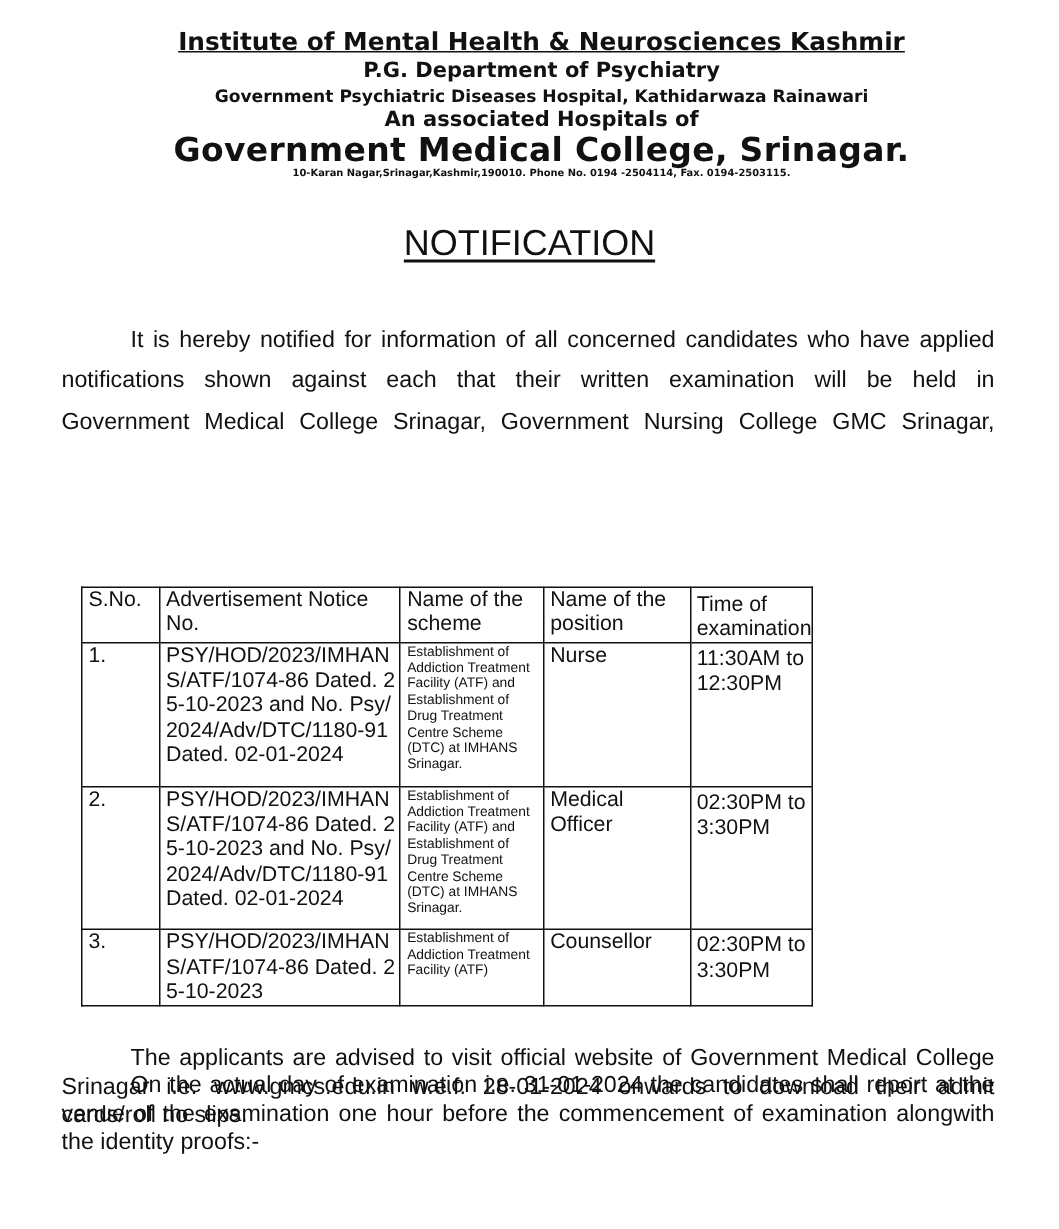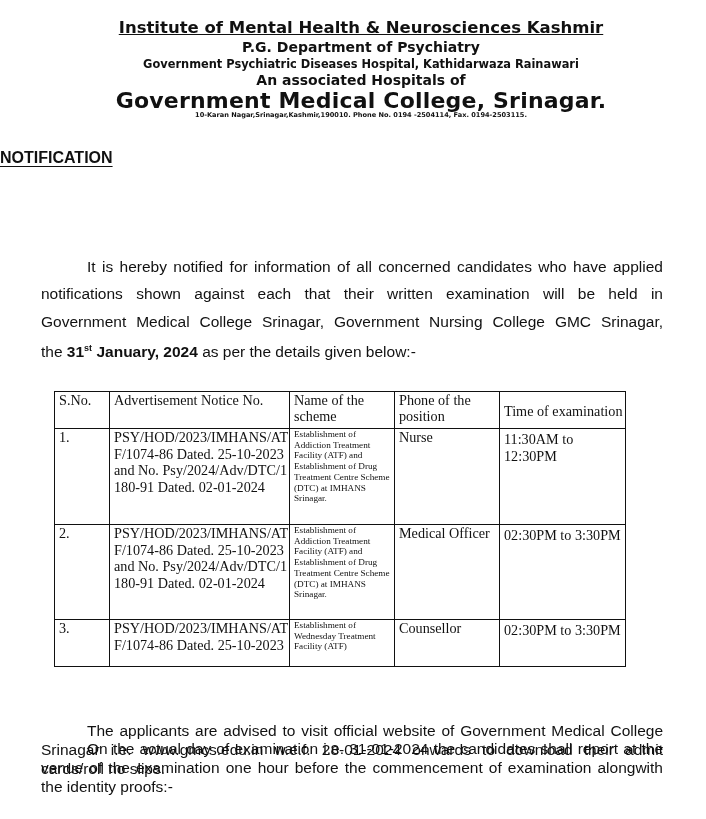--- a/index.html
+++ b/index.html
@@ -4,29 +4,29 @@
 <style>
   html, body { margin: 0; padding: 0; background: #ffffff; }
   body { width: 706px; height: 819px; position: relative; overflow: hidden; color: #111; }
   .hdr { position: absolute; left: 0; width: 706px; text-align: center; font-family: "DejaVu Sans", sans-serif; font-weight: bold; color: #111; white-space: nowrap; }
   .h1 { top: 18px; font-size: 16.5px; text-decoration: underline; left: 8px; }
   .h2 { top: 39px; font-size: 14px; left: 8px; }
   .h3 { top: 57px; font-size: 11.4px; left: 8px; }
   .h4 { top: 72px; font-size: 14px; left: 8px; }
   .h5 { top: 88px; font-size: 22px; left: 8px; letter-spacing: 0.2px; }
   .h6 { top: 111px; font-size: 6.6px; left: 8px; font-weight: bold; }
-  .title { position: absolute; top: 149px; left: 0; width: 706px; text-align: left; font-family: "Liberation Sans", sans-serif; font-weight: bold; font-size: 16px; text-decoration: underline; text-underline-offset: 3px; }
+  .title { position: absolute; top: 149px; left: 0; width: 706px; text-align: center; font-family: "Liberation Sans", sans-serif; font-weight: normal; font-size: 24px; text-decoration: underline; text-underline-offset: 3px; }
   .para { position: absolute; left: 41px; width: 622px; font-family: "Liberation Sans", sans-serif; font-size: 15.5px; text-align: justify; }
   .p1 { top: 213px; line-height: 27.4px; }
   .p1 .line { display: block; text-align: justify; text-align-last: justify; height: 27.4px; }
   .p1 .line.last { text-align-last: left; }
-  .indent { padding-left: 46px; margin-top: 40px; }
+  .indent { padding-left: 46px; }
   .p2 { top: 684px; line-height: 19px; margin-top: 12px; }
   .p3 { top: 714px; line-height: 19px; }
-  table.sched { position: absolute; left: 54px; top: 391px; width: 572px; border-collapse: collapse; font-family: Liberation Serif, serif; }
+  table.sched { position: absolute; left: 54px; top: 391px; width: 488px; border-collapse: collapse; font-family: Liberation Sans, sans-serif; }
   table.sched td, table.sched th { border: 1.3px solid #111; vertical-align: top; text-align: left; padding: 0 0 0 4px; font-weight: normal; }
   table.sched th { font-size: 14.2px; line-height: 16px; height: 34px; }
   table.sched td { font-size: 14.2px; line-height: 16.5px; }
   .col-sno { width: 50px; }
   .col-adv { width: 175px; }
   .col-scheme { width: 100px; margin-left: 32px; }
   .col-pos { width: 100px; }
   .sch { font-size: 9.2px !important; font-weight: bold; line-height: 10.7px !important; margin-left: 45px; }
   .r1 { height: 96px; } .r2 { height: 95px; } .r3 { height: 47px; }
   .tm { padding-top: 2px !important; }
@@ -43,50 +43,49 @@
   <div class="hdr h5">Government Medical College, Srinagar.</div>
   <div class="hdr h6">10-Karan Nagar,Srinagar,Kashmir,190010. Phone No. 0194 -2504114, Fax. 0194-2503115.</div>
 </div>
 
 <div class="title">NOTIFICATION</div>
 
 <div class="para p1">
   <span class="line indent">It is hereby notified for information of all concerned candidates who have applied</span>
   <span class="line">notifications shown against each that their written examination will be held in</span>
   <span class="line">Government Medical College Srinagar, Government Nursing College GMC Srinagar,</span>
-  <span class="line last"><span>the </span><b><span>31</span><sup>st</sup><span> January, 2024</span></b><span> as per the details given below:-</span></span>
 </div>
 
 <table class="sched">
   <tbody>
       <tr>
     <th class="col-sno">S.No.</th>
     <th class="col-adv">Advertisement Notice No.</th>
     <th class="col-scheme">Name of the scheme</th>
-    <th class="col-pos">Phone of the position</th>
+    <th class="col-pos">Name of the position</th>
     <th class="tm" style="vertical-align: middle;">Time of examination</th>
   </tr>
   <tr class="r1">
     <td>1.</td>
     <td style="word-break: break-all;">PSY/HOD/2023/IMHANS/ATF/1074-86 Dated. 25-10-2023 and No. Psy/2024/Adv/DTC/1180-91 Dated. 02-01-2024</td>
     <td class="sch">Establishment of Addiction Treatment Facility (ATF) and Establishment of Drug Treatment Centre Scheme (DTC) at IMHANS Srinagar.</td>
     <td>Nurse</td>
     <td class="tm">11:30AM to 12:30PM</td>
   </tr>
   <tr class="r2">
     <td>2.</td>
     <td style="word-break: break-all;">PSY/HOD/2023/IMHANS/ATF/1074-86 Dated. 25-10-2023 and No. Psy/2024/Adv/DTC/1180-91 Dated. 02-01-2024</td>
     <td class="sch">Establishment of Addiction Treatment Facility (ATF) and Establishment of Drug Treatment Centre Scheme (DTC) at IMHANS Srinagar.</td>
     <td>Medical Officer</td>
     <td class="tm">02:30PM to 3:30PM</td>
   </tr>
   <tr class="r3">
     <td>3.</td>
     <td style="word-break: break-all;">PSY/HOD/2023/IMHANS/ATF/1074-86 Dated. 25-10-2023</td>
-    <td class="sch">Establishment of Wednesday Treatment Facility (ATF)</td>
+    <td class="sch">Establishment of Addiction Treatment Facility (ATF)</td>
     <td>Counsellor</td>
     <td class="tm">02:30PM to 3:30PM</td>
   </tr>
 </tbody>
   </table>
 
 <div class="para p2">
   <span class="indent" style="display:inline-block;width:0;padding-left:46px;"></span><span>The applicants are advised to visit official website of Government Medical College Srinagar i.e. www.gmcs.edu.in w.e.f. 28-01-2024 onwards to download their admit cards/roll no slips.</span>
 </div>
 

